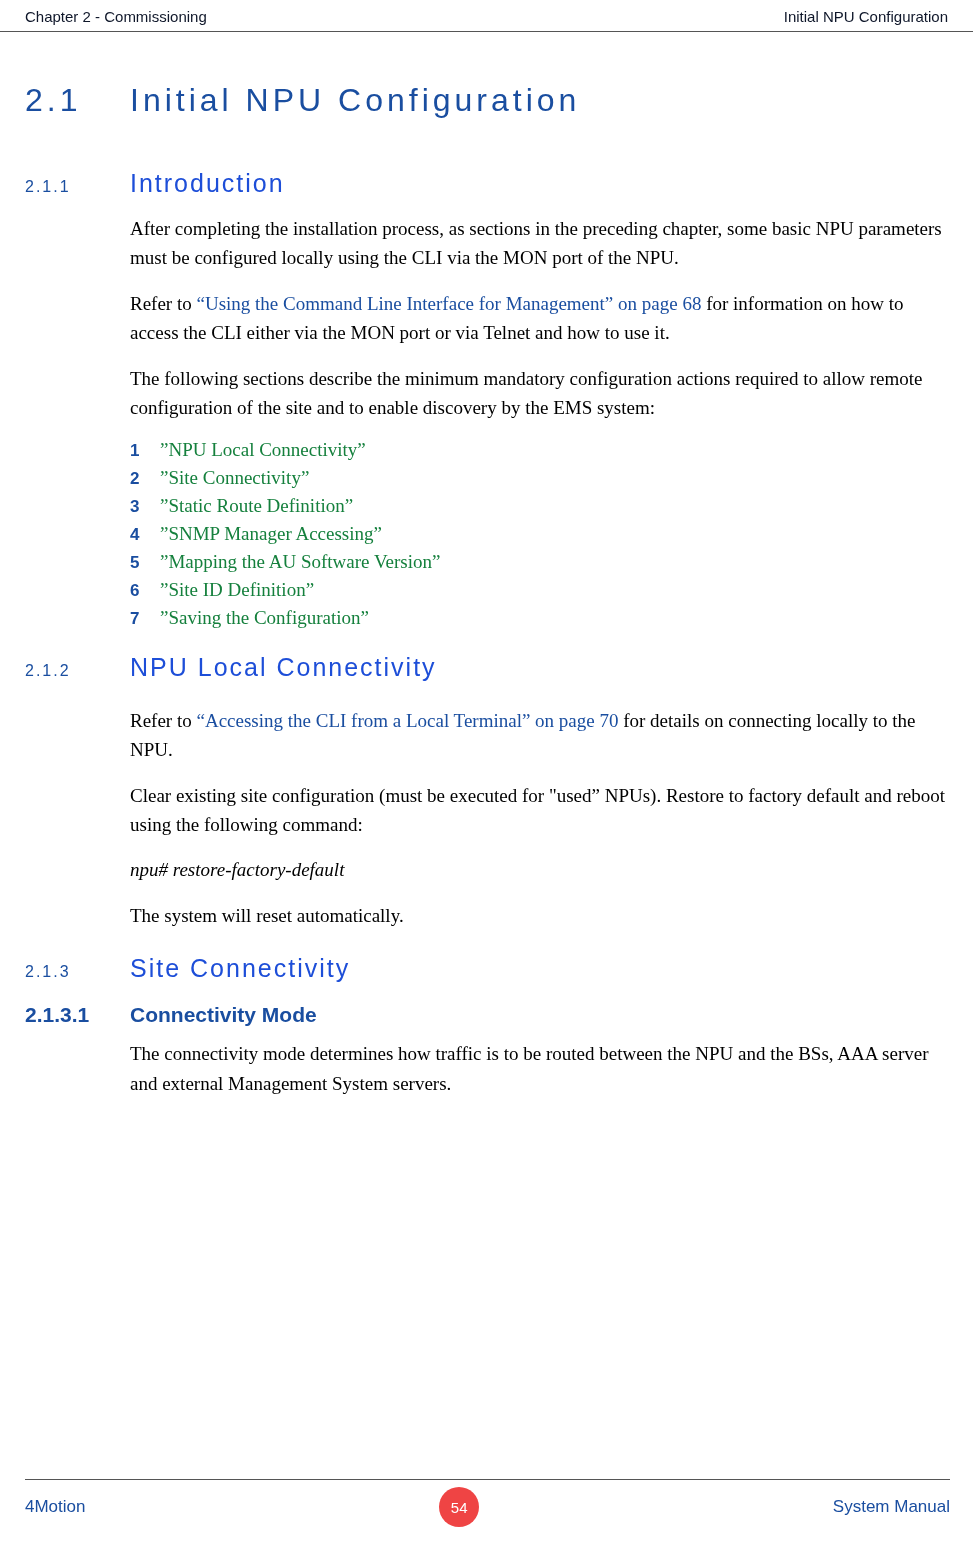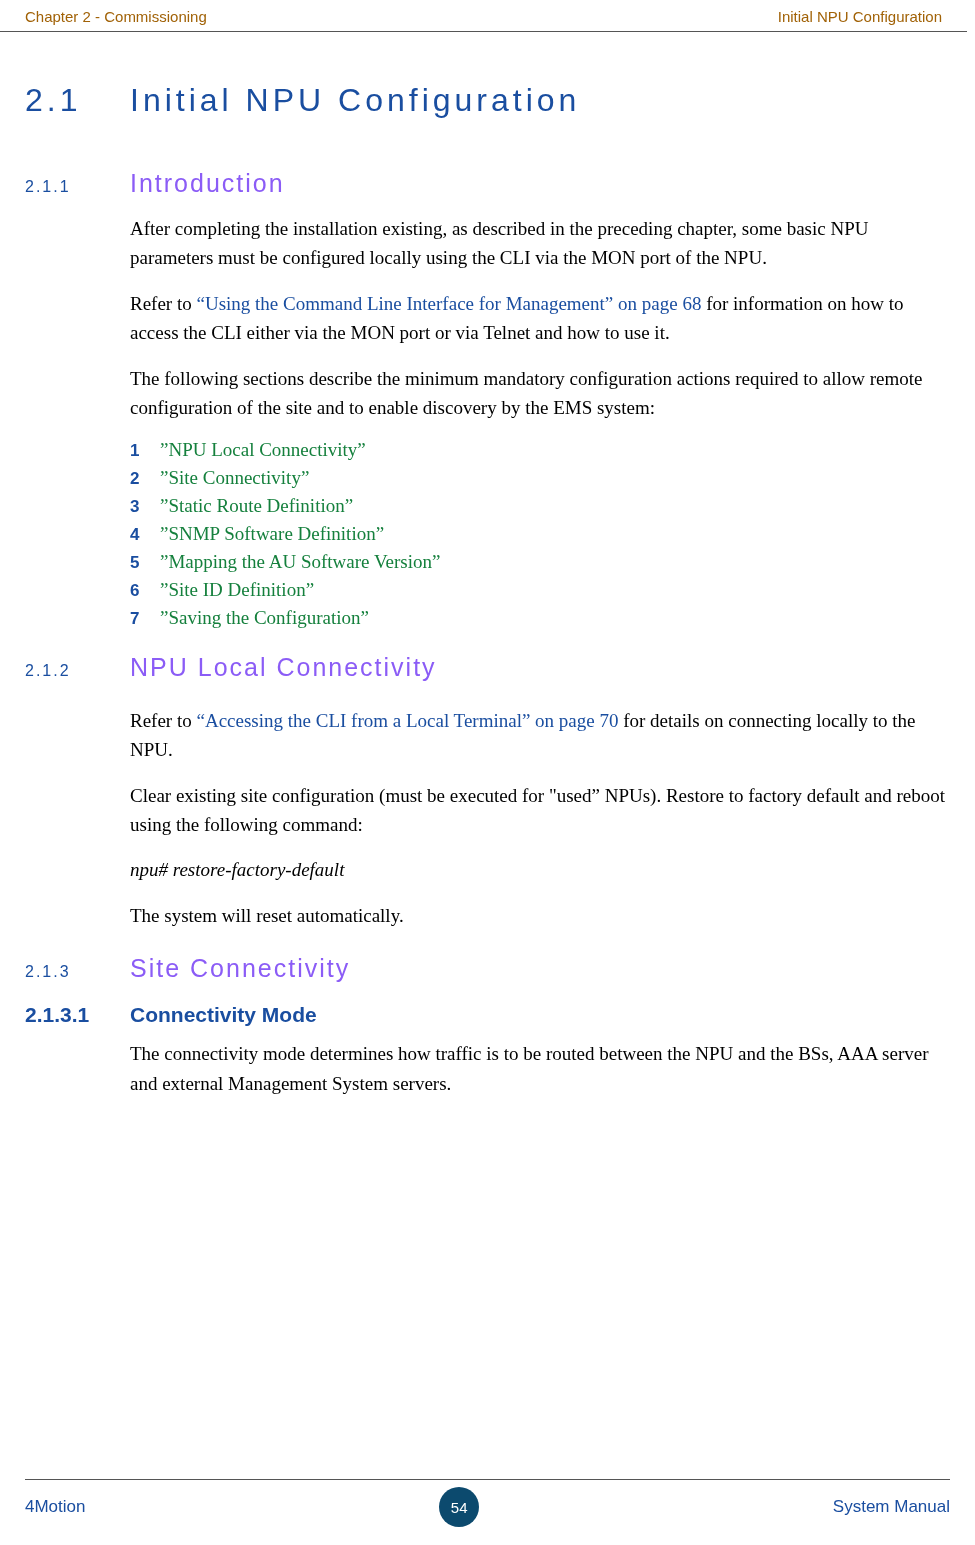--- a/index.html
+++ b/index.html
@@ -19,23 +19,23 @@
     height: 1545px;
     position: relative;
     padding: 0;
   }
   .header {
     display: flex;
     justify-content: space-between;
     padding: 8px 25px 6px 25px;
     font-family: Arial, Helvetica, sans-serif;
     font-size: 15px;
-    color: #a16207;
+    color: #0f172a;
     border-bottom: 1px solid #555;
-    margin: 0 8px 50px 0;
+    margin: 0 2px 50px 0;
   }
   .content {
     padding: 0 25px 0 25px;
   }
   .row {
     display: flex;
     align-items: baseline;
     margin-bottom: 0;
   }
   .num-col {
@@ -59,21 +59,21 @@
   }
   .h2-num {
     font-family: Verdana, Geneva, sans-serif;
     font-size: 16px;
     color: #1a4ea0;
     letter-spacing: 2px;
   }
   .h2-title {
     font-family: Verdana, Geneva, sans-serif;
     font-size: 25px;
-    color: #8b5cf6;
+    color: #1d4ed8;
     letter-spacing: 2px;
   }
   .h3-num {
     font-family: Arial, Helvetica, sans-serif;
     font-size: 21px;
     font-weight: bold;
     color: #1a4ea0;
   }
   .h3-title {
     font-family: Arial, Helvetica, sans-serif;
@@ -131,21 +131,21 @@
     justify-content: space-between;
     align-items: center;
     font-family: Arial, Helvetica, sans-serif;
     font-size: 17px;
     color: #1a4ea0;
   }
   .footer .page-badge {
     width: 40px;
     height: 40px;
     border-radius: 50%;
-    background: #0c4a6e;
+    background: #ef4444;
     color: #fff;
     display: flex;
     align-items: center;
     justify-content: center;
     font-size: 15px;
   }
   .footer-line {
     position: absolute;
     bottom: 65px;
     left: 25px;
@@ -168,21 +168,21 @@
     <div class="row">
       <div class="num-col"><span class="h1-num">2.1</span></div>
       <div class="body-col"><span class="h1-title">Initial NPU Configuration</span></div>
     </div>
 
     <div class="row section-gap-top">
       <div class="num-col"><span class="h2-num">2.1.1</span></div>
       <div class="body-col"><span class="h2-title">Introduction</span></div>
     </div>
 
-    <div class="para leftpad">After completing the installation existing, as described in the preceding chapter, some basic NPU parameters must be configured locally using the CLI via the MON port of the NPU.</div>
+    <div class="para leftpad">After completing the installation process, as sections in the preceding chapter, some basic NPU parameters must be configured locally using the CLI via the MON port of the NPU.</div>
 
     <div class="para leftpad">
       <span>Refer to </span><span class="link">“Using the Command Line Interface for Management” on page 68</span><span> for information on how to access the CLI either via the MON port or via Telnet and how to use it.</span>
     </div>
 
     <div class="para leftpad">The following sections describe the minimum mandatory configuration actions required to allow remote configuration of the site and to enable discovery by the EMS system:</div>
 
     <div class="list-item">
       <span class="list-num">1</span>
       <span class="list-text">”NPU Local Connectivity”</span>
@@ -190,21 +190,21 @@
     <div class="list-item">
       <span class="list-num">2</span>
       <span class="list-text">”Site Connectivity”</span>
     </div>
     <div class="list-item">
       <span class="list-num">3</span>
       <span class="list-text">”Static Route Definition”</span>
     </div>
     <div class="list-item">
       <span class="list-num">4</span>
-      <span class="list-text">”SNMP Software Definition”</span>
+      <span class="list-text">”SNMP Manager Accessing”</span>
     </div>
     <div class="list-item">
       <span class="list-num">5</span>
       <span class="list-text">”Mapping the AU Software Version”</span>
     </div>
     <div class="list-item">
       <span class="list-num">6</span>
       <span class="list-text">”Site ID Definition”</span>
     </div>
     <div class="list-item">

